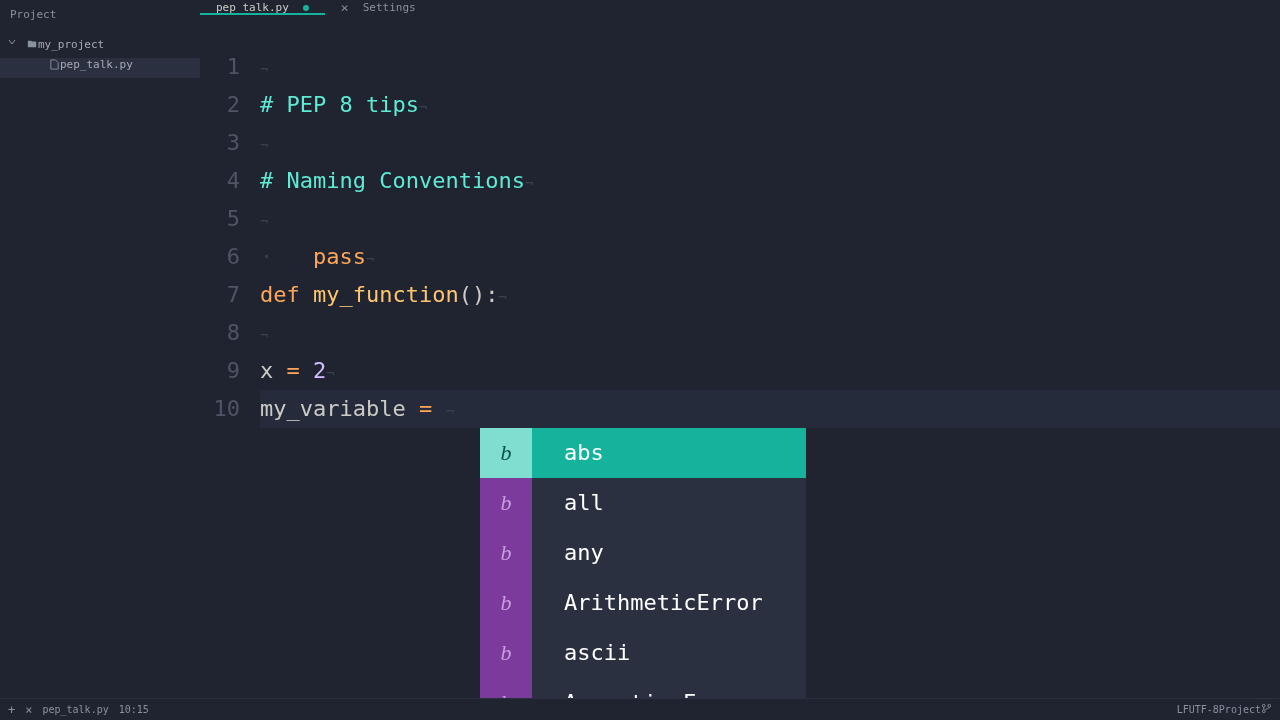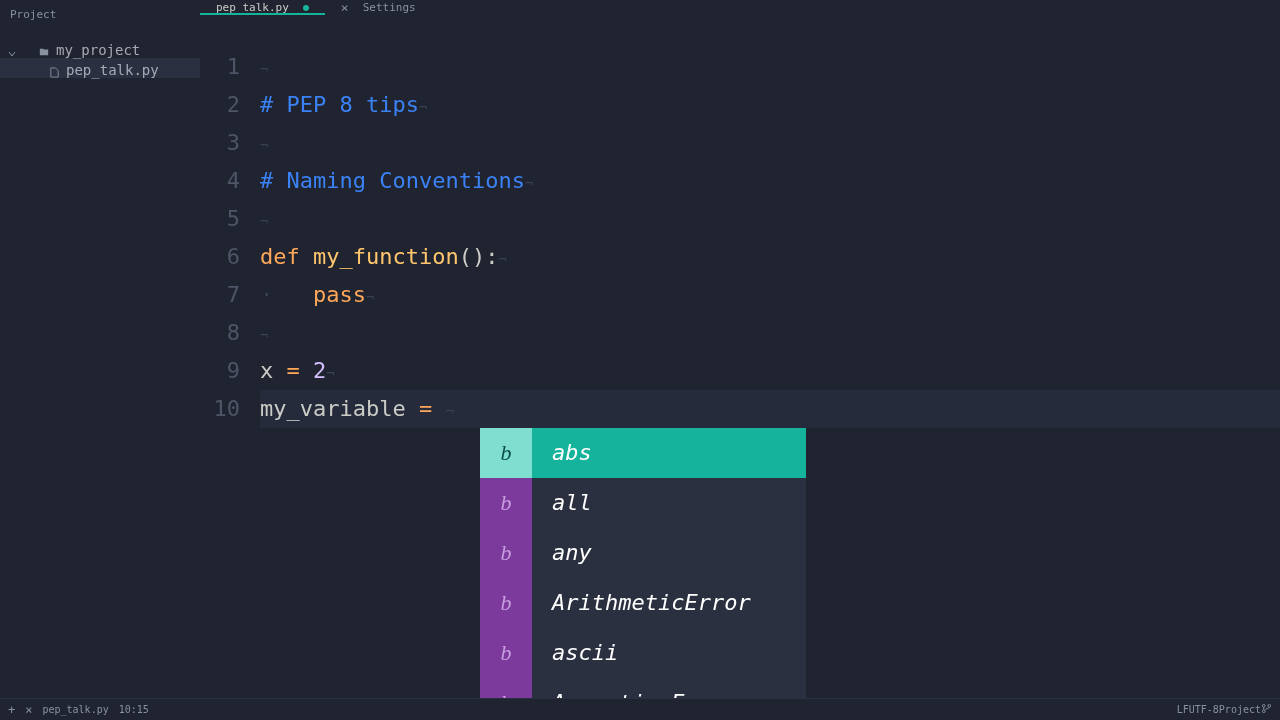--- a/index.html
+++ b/index.html
@@ -65,25 +65,24 @@
   flex: 1;
   overflow: hidden;
 }
 .sidebar {
   width: 200px;
   background: #1f2430;
   padding-top: 6px;
 }
 .tree-row {
   display: flex;
-  align-items: flex-end;
+  align-items: flex-start;
   height: 20px;
-  font-size: 14px;
+  font-size: 11px;
   color: #a6aab5;
-  gap: 6px;
 }
 .tree-row.folder { padding-left: 8px; }
 .tree-row.file { padding-left: 48px; }
 .tree-row.file.selected { background: #2a3040; }
 .chevron {
   width: 8px;
   height: 8px;
   display: inline-flex;
 }
 .folder-icon, .file-icon {
@@ -110,21 +109,21 @@
 .gutter div { height: 38px; }
 .code {
   flex: 1;
   padding-top: 16px;
   position: relative;
 }
 .code-line {
   height: 38px;
   white-space: pre;
 }
-.comment { color: #3b82f6; }
+.comment { color: #5eead4; }
 .keyword { color: #ffa759; }
 .function-name { color: #ffc66d; }
 .punctuation { color: #cbccc6; }
 .number { color: #d4bfff; }
 .identifier { color: #cbccc6; }
 .eol-marker { color: #3a4050; font-size: 14px; }
 .indent-guide { color: #3a4050; }
 .line-highlight {
   position: absolute;
   left: 0;
@@ -151,22 +150,21 @@
   width: 52px;
   height: 100%;
   display: flex;
   align-items: center;
   justify-content: center;
   font-family: serif;
   font-style: italic;
   font-size: 22px;
 }
 .ac-label {
-  padding-left: 20px;
-  font-style: italic;
+  padding-left: 32px;
 }
 .ac-item.selected { background: #16b39c; color: #fff; }
 .ac-item.selected .ac-badge { background: #7fded0; color: #0a5048; }
 .ac-item:not(.selected) .ac-badge { background: #7b3a9c; color: #c89de0; }
 .ac-item:not(.selected) .ac-label { color: #ffffff; }
 .status-bar {
   height: 22px;
   background: #1f2430;
   display: flex;
   align-items: center;
@@ -264,22 +262,22 @@
           <div class="ac-item">
             <div class="ac-badge">b</div>
             <div class="ac-label">AssertionError</div>
           </div>
         </div>
     <div class="code-line"><span class="eol-marker">¬</span></div>
         <div class="code-line"><span class="comment"># PEP 8 tips</span><span class="eol-marker">¬</span></div>
         <div class="code-line"><span class="eol-marker">¬</span></div>
         <div class="code-line"><span class="comment"># Naming Conventions</span><span class="eol-marker">¬</span></div>
         <div class="code-line"><span class="eol-marker">¬</span></div>
+        <div class="code-line"><span class="indent-guide">·   </span><span class="keyword">pass</span><span class="eol-marker">¬</span></div>
         <div class="code-line"><span class="keyword">def</span><span class=""> </span><span class="function-name">my_function</span><span class="punctuation">():</span><span class="eol-marker">¬</span></div>
-        <div class="code-line"><span class="indent-guide">·   </span><span class="keyword">pass</span><span class="eol-marker">¬</span></div>
         <div class="code-line"><span class="eol-marker">¬</span></div>
         <div class="code-line"><span class="identifier">x </span><span class="keyword">=</span><span class=""> </span><span class="number">2</span><span class="eol-marker">¬</span></div>
         <div class="code-line"><span class="identifier">my_variable </span><span class="keyword">=</span><span class=""> </span><span class="eol-marker">¬</span></div>
       </div>
   </div>
 </div>
 
 <div class="status-bar">
   <div class="status-left">
     <span class="plus-icon">+</span>

